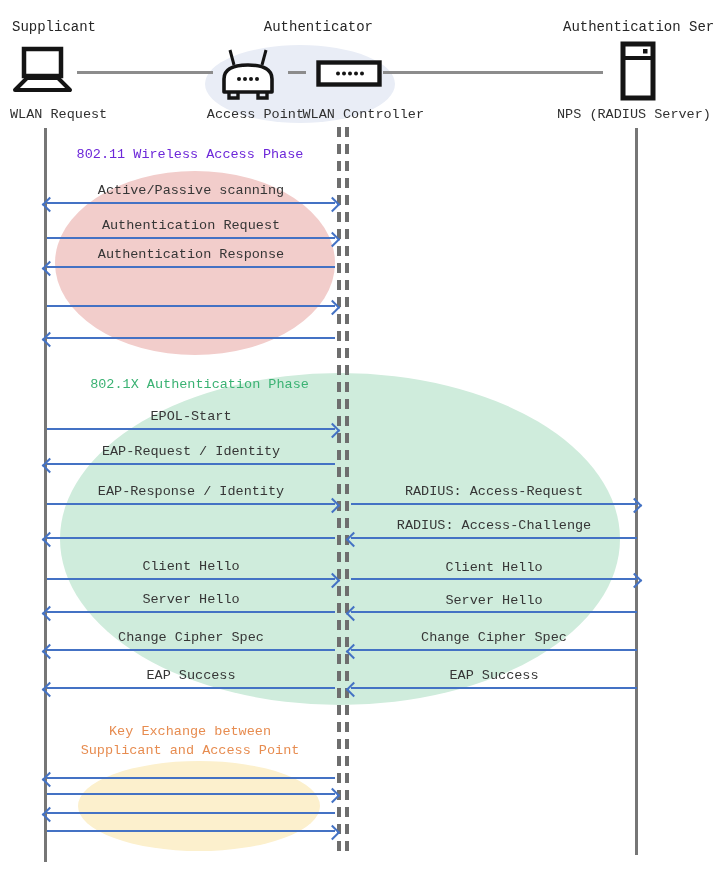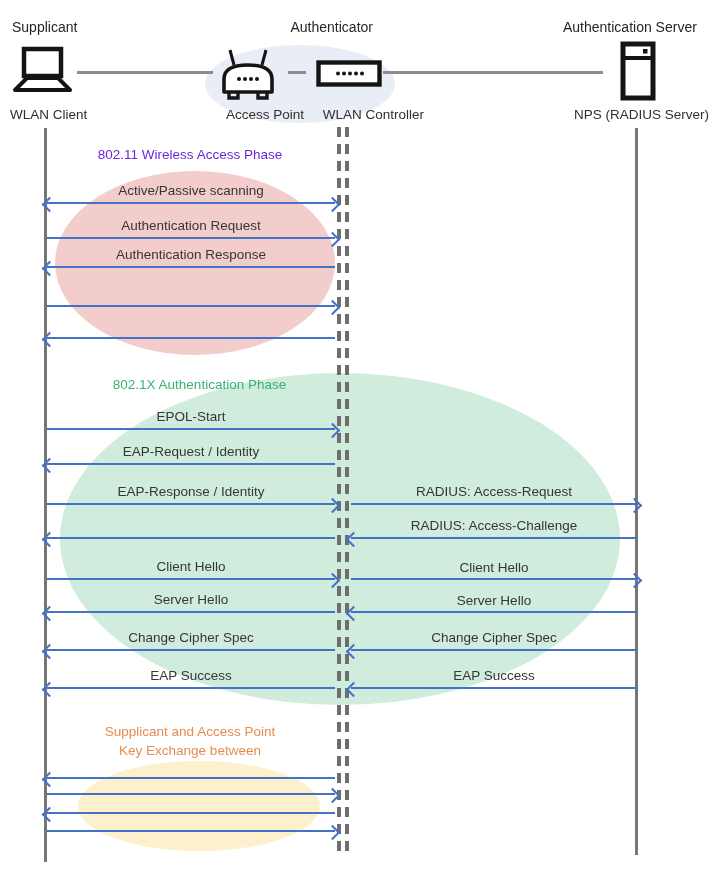--- a/index.html
+++ b/index.html
@@ -1,17 +1,17 @@
 <!DOCTYPE html>
 <html><head>
 <meta charset="utf-8">
 <style>
   html,body{margin:0;padding:0;background:#fff;}
   #canvas{position:relative;width:713px;height:875px;background:#fff;overflow:hidden;
-          font-family:Liberation Sans, sans-serif;}
+          font-family:Liberation Mono, monospace;}
   .txt{position:absolute;color:#333;white-space:nowrap;}
   .role{font-size:14px;color:#262626;}
   .devlbl{font-size:13.5px;color:#303030;}
   .center{text-align:right;}
   .ellipse{position:absolute;border-radius:50%;z-index:0;}
   .phase-title{position:absolute;font-size:13.5px;text-align:center;z-index:3;white-space:nowrap;}
   .lifeline{position:absolute;width:3px;background:#767676;z-index:1;}
   .dashline{position:absolute;width:4px;z-index:1;
     background:repeating-linear-gradient(to bottom,#6e6e6e 0 10px,transparent 10px 17px);}
   .conn{position:absolute;height:3px;background:#8c8c8c;top:71px;z-index:1;}
@@ -66,35 +66,35 @@
       <circle cx="40" cy="13.5" r="2" fill="#141414"></circle>
     <circle cx="46" cy="13.5" r="2" fill="#141414"></circle>
   </svg>
 
   <svg class="icon" style="left:620px;top:41px;" width="36" height="60" viewBox="0 0 36 60">
     <rect x="3" y="3" width="30" height="54" fill="#fff" stroke="#141414" stroke-width="5"></rect>
     <line x1="4" y1="17" x2="32" y2="17" stroke="#141414" stroke-width="4"></line>
     <rect x="23" y="8" width="4.5" height="4.5" fill="#141414"></rect>
   </svg>
 
-  <div class="txt devlbl" style="left:10px;top:107px;">WLAN Client</div>
+  <div class="txt devlbl" style="left:10px;top:107px;">WLAN Request</div>
   <div class="txt devlbl center" style="left:184px;top:107px;width:120px;">Access Point</div>
   <div class="txt devlbl center" style="left:302px;top:107px;width:122px;">WLAN Controller</div>
   <div class="txt devlbl center" style="left:557px;top:107px;width:152px;">NPS (RADIUS Server)</div>
 
   <div class="lifeline" style="left:44px;top:128px;height:734px;"></div>
   <div class="dashline" style="left:337px;top:127px;height:725px;"></div>
   <div class="dashline" style="left:345px;top:127px;height:725px;"></div>
   <div class="lifeline" style="left:635px;top:128px;height:727px;"></div>
 
   <div class="phase-title" style="left:45px;top:147px;width:290px;color:#6d28d9;">802.11 Wireless Access Phase</div>
   <div class="phase-title" style="left:52px;top:377px;width:295px;color:#3bb273;">802.1X Authentication Phase</div>
   <div class="phase-title" style="left:45px;top:722px;width:290px;color:#e78c50;line-height:19px;">
+    <div>Key Exchange between</div>
     <div>Supplicant and Access Point</div>
-    <div>Key Exchange between</div>
   </div>
 
   <div class="mlbl lhalf" style="top:183px;">Active/Passive scanning</div>
   <div class="arr lhalf" style="top:202px;">
       <span class="hd l"></span>
       <span class="hd r"></span>
     </div>
 
   <div class="mlbl lhalf" style="top:218px;">Authentication Request</div>
   <div class="arr lhalf" style="top:237px;">

